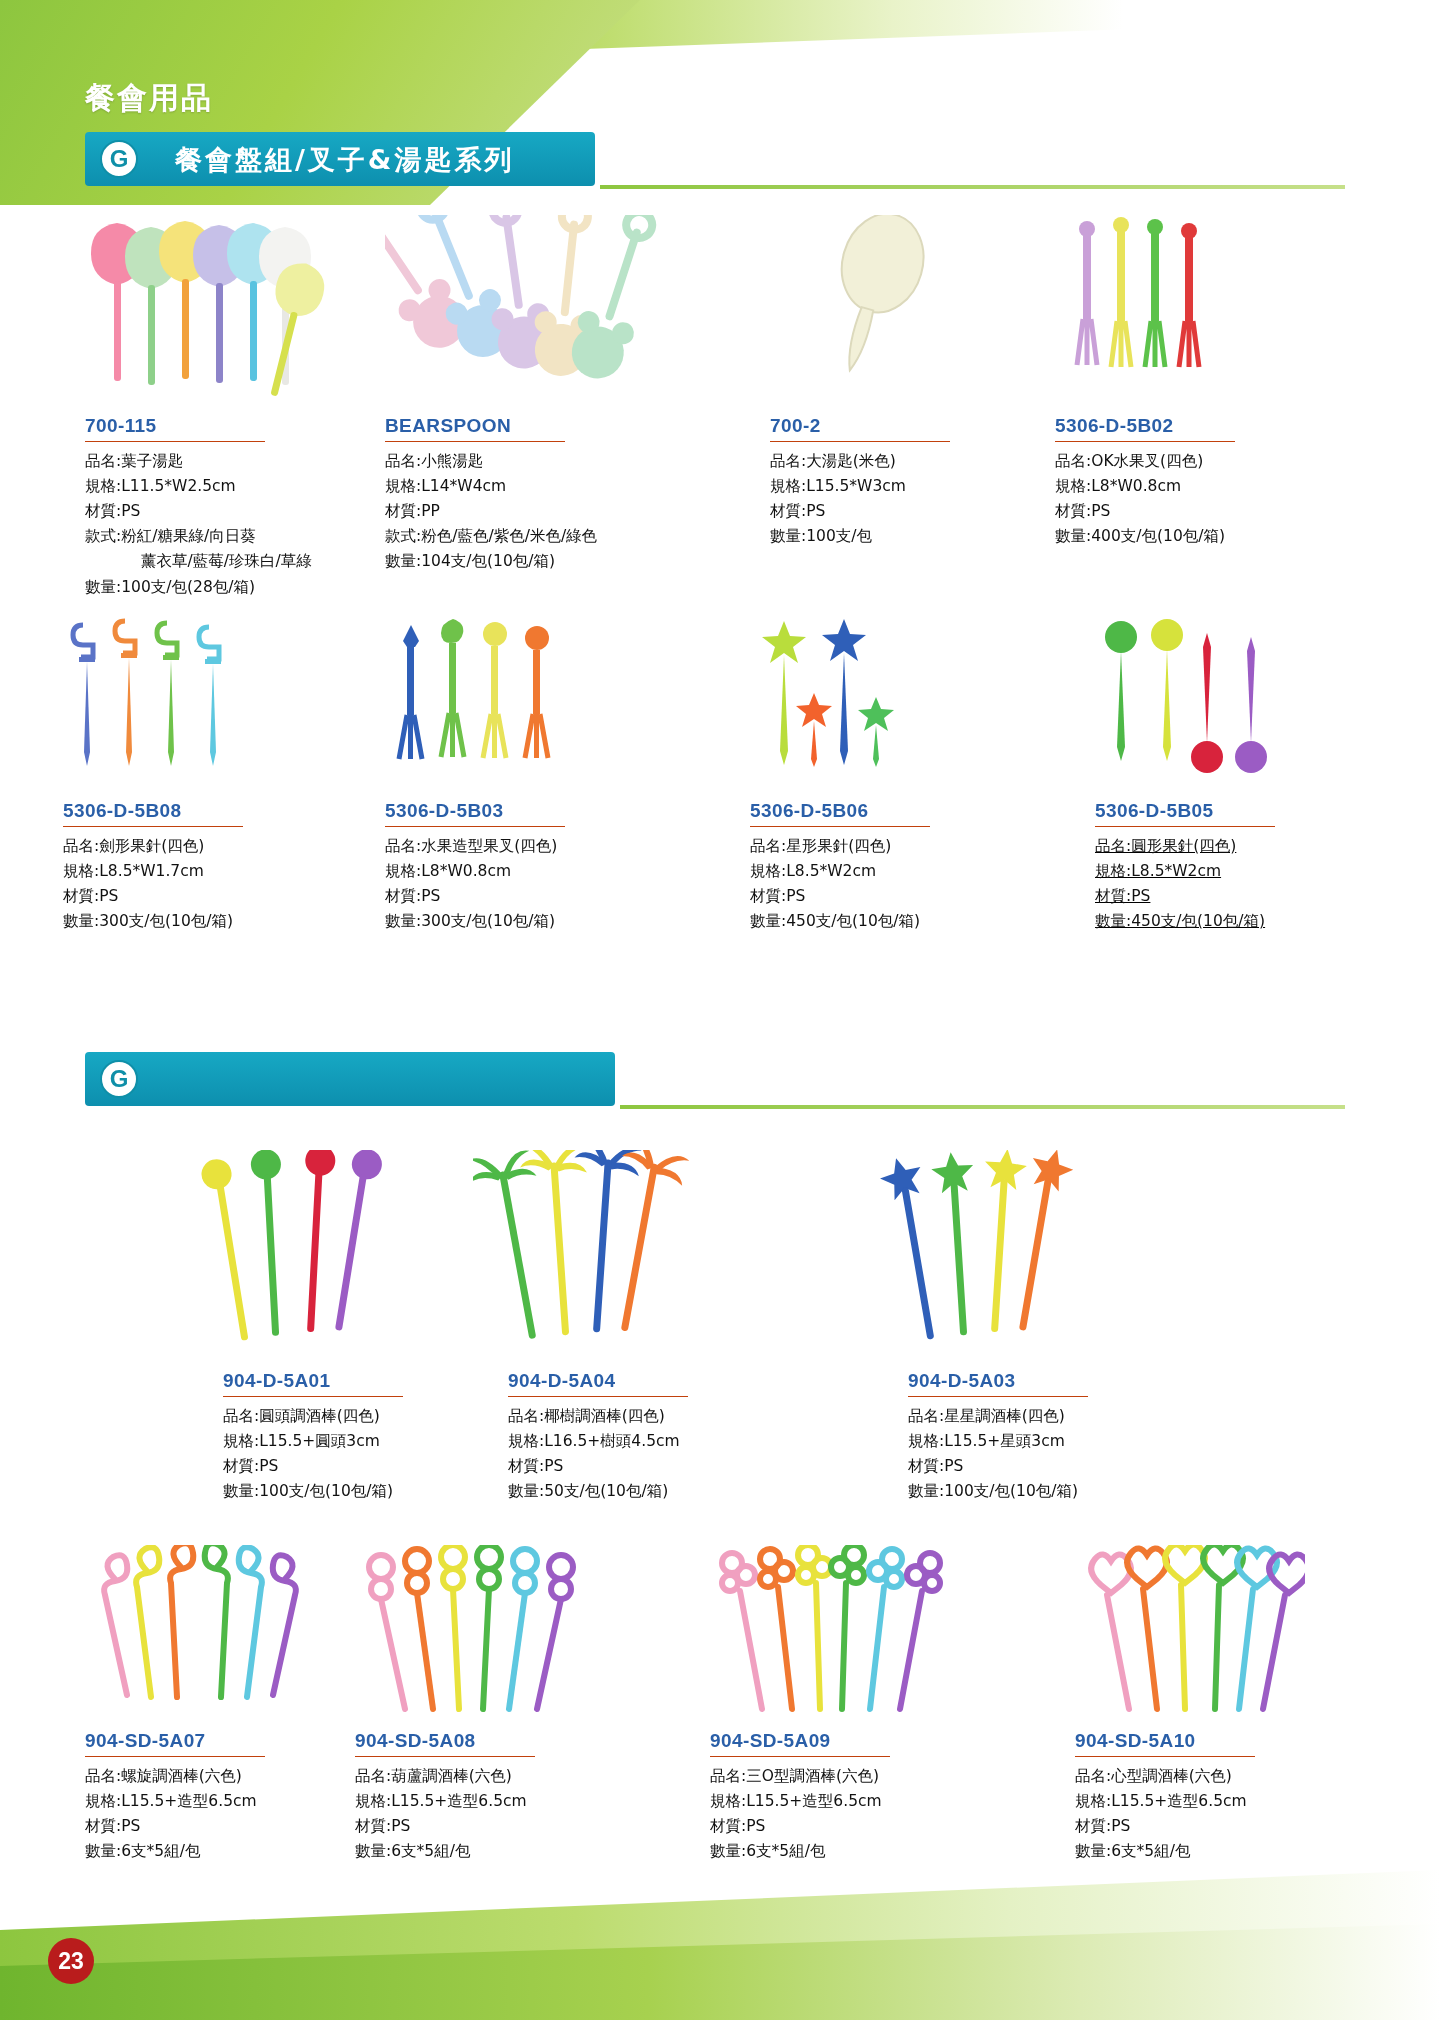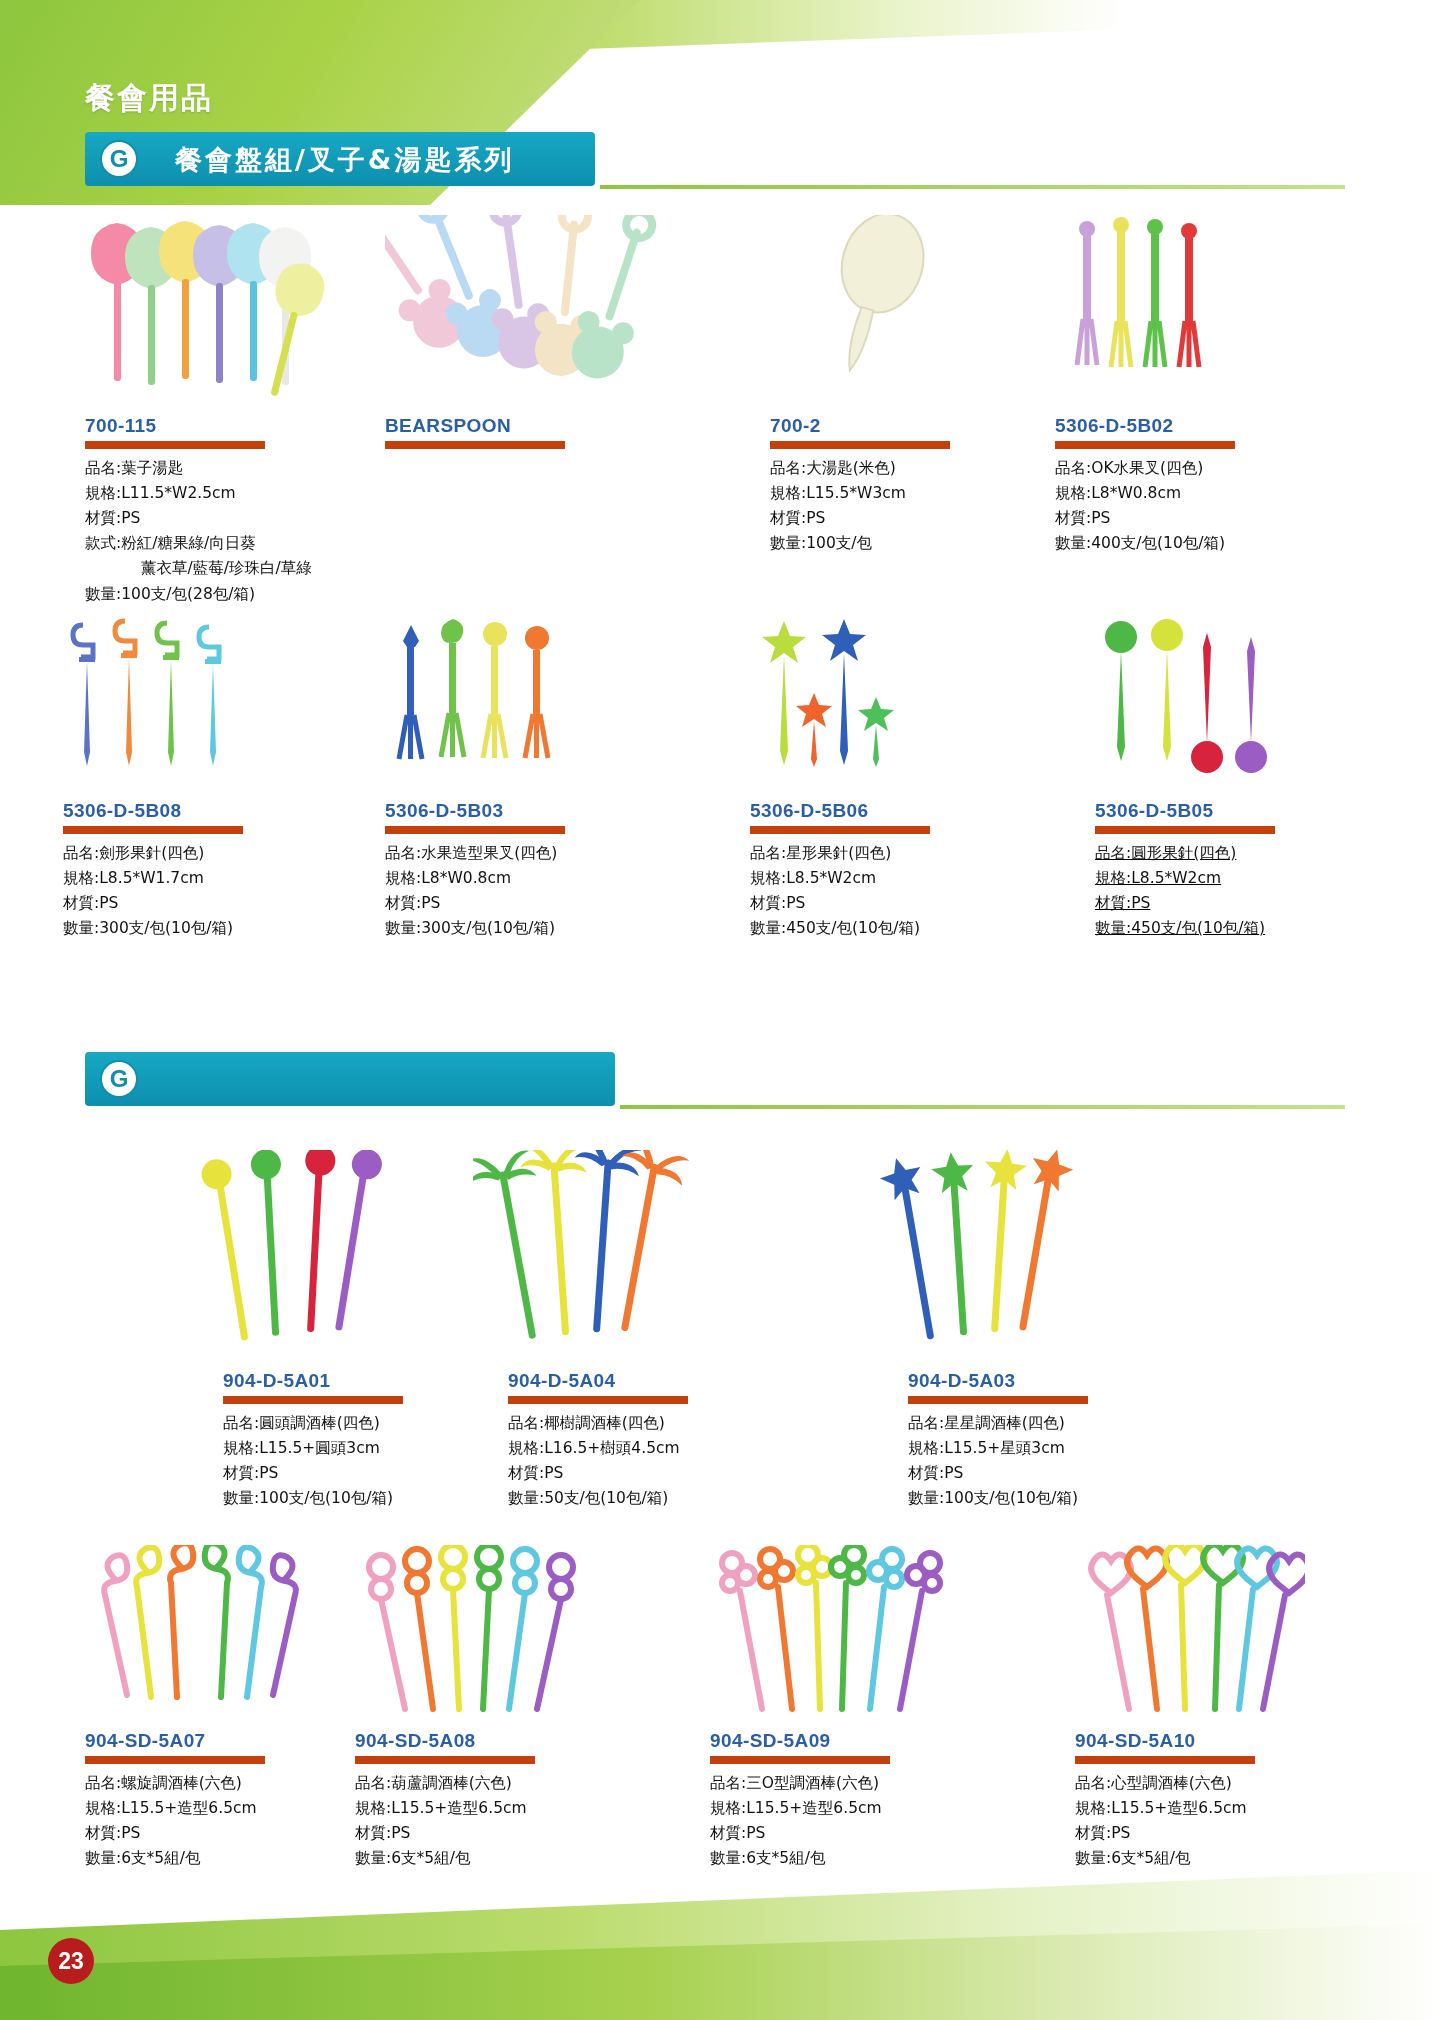--- a/index.html
+++ b/index.html
@@ -53,21 +53,21 @@
     position:absolute;left:600px;top:45px;width:745px;height:4px;
     background:linear-gradient(90deg,#8dc63f 0%,#c6e08a 100%);
   }
 
   
   .grid{position:absolute;left:0;width:1440px;display:flex;z-index:3;}
   .cell{position:relative;}
   .art{position:relative;height:200px;}
   .code{
     font-size:19px;color:#2a5fa8;font-weight:bold;letter-spacing:.4px;
-    padding-bottom:4px;border-bottom:8px solid #c2410c;display:inline-block;
+    padding-bottom:4px;border-bottom:1px solid #c2410c;display:inline-block;
     min-width:180px;
   }
   .spec{margin-top:7px;font-size:15.5px;line-height:1.62;color:#111;
     font-family:"DejaVu Sans","Liberation Sans",sans-serif;}
   .spec div{white-space:pre;}
   .indent{padding-left:56px;}
 
   
   .foot1{
     position:absolute;left:0;bottom:0;width:1440px;height:150px;
@@ -185,20 +185,27 @@
           <g transform="translate(196,92) rotate(18)">
             <circle cx="30" cy="38" r="26" fill="#b9e3c8"></circle>
               <circle cx="12" cy="12" r="11" fill="#b9e3c8"></circle>
               <circle cx="48" cy="12" r="11" fill="#b9e3c8"></circle>
             <rect x="26" y="-92" width="8" height="96" rx="4" fill="#b9e3c8"></rect>
             <circle cx="30" cy="-96" r="13" fill="none" stroke="#b9e3c8" stroke-width="8"></circle>
           </g>
         </svg>
       </div>
       <div class="code">BEARSPOON</div>
+      <div class="spec">
+        <div>品名:小熊湯匙</div>
+        <div>規格:L14*W4cm</div>
+        <div>材質:PP</div>
+        <div>款式:粉色/藍色/紫色/米色/綠色</div>
+        <div>數量:104支/包(10包/箱)</div>
+      </div>
     </div>
 
     <div class="cell" style="width:285px;">
       <div class="art">
         <svg width="220" height="190" viewBox="0 0 220 190">
           <g transform="translate(10,0) rotate(16 110 95)">
             <ellipse cx="90" cy="52" rx="40" ry="50" fill="#f2f0d8" stroke="#dcd9bc" stroke-width="2"></ellipse>
             <path d="M82 100 q-4 40 6 64 q10 -24 6 -64 z" fill="#f2f0d8" stroke="#dcd9bc" stroke-width="2"></path>
           </g>
         </svg>

